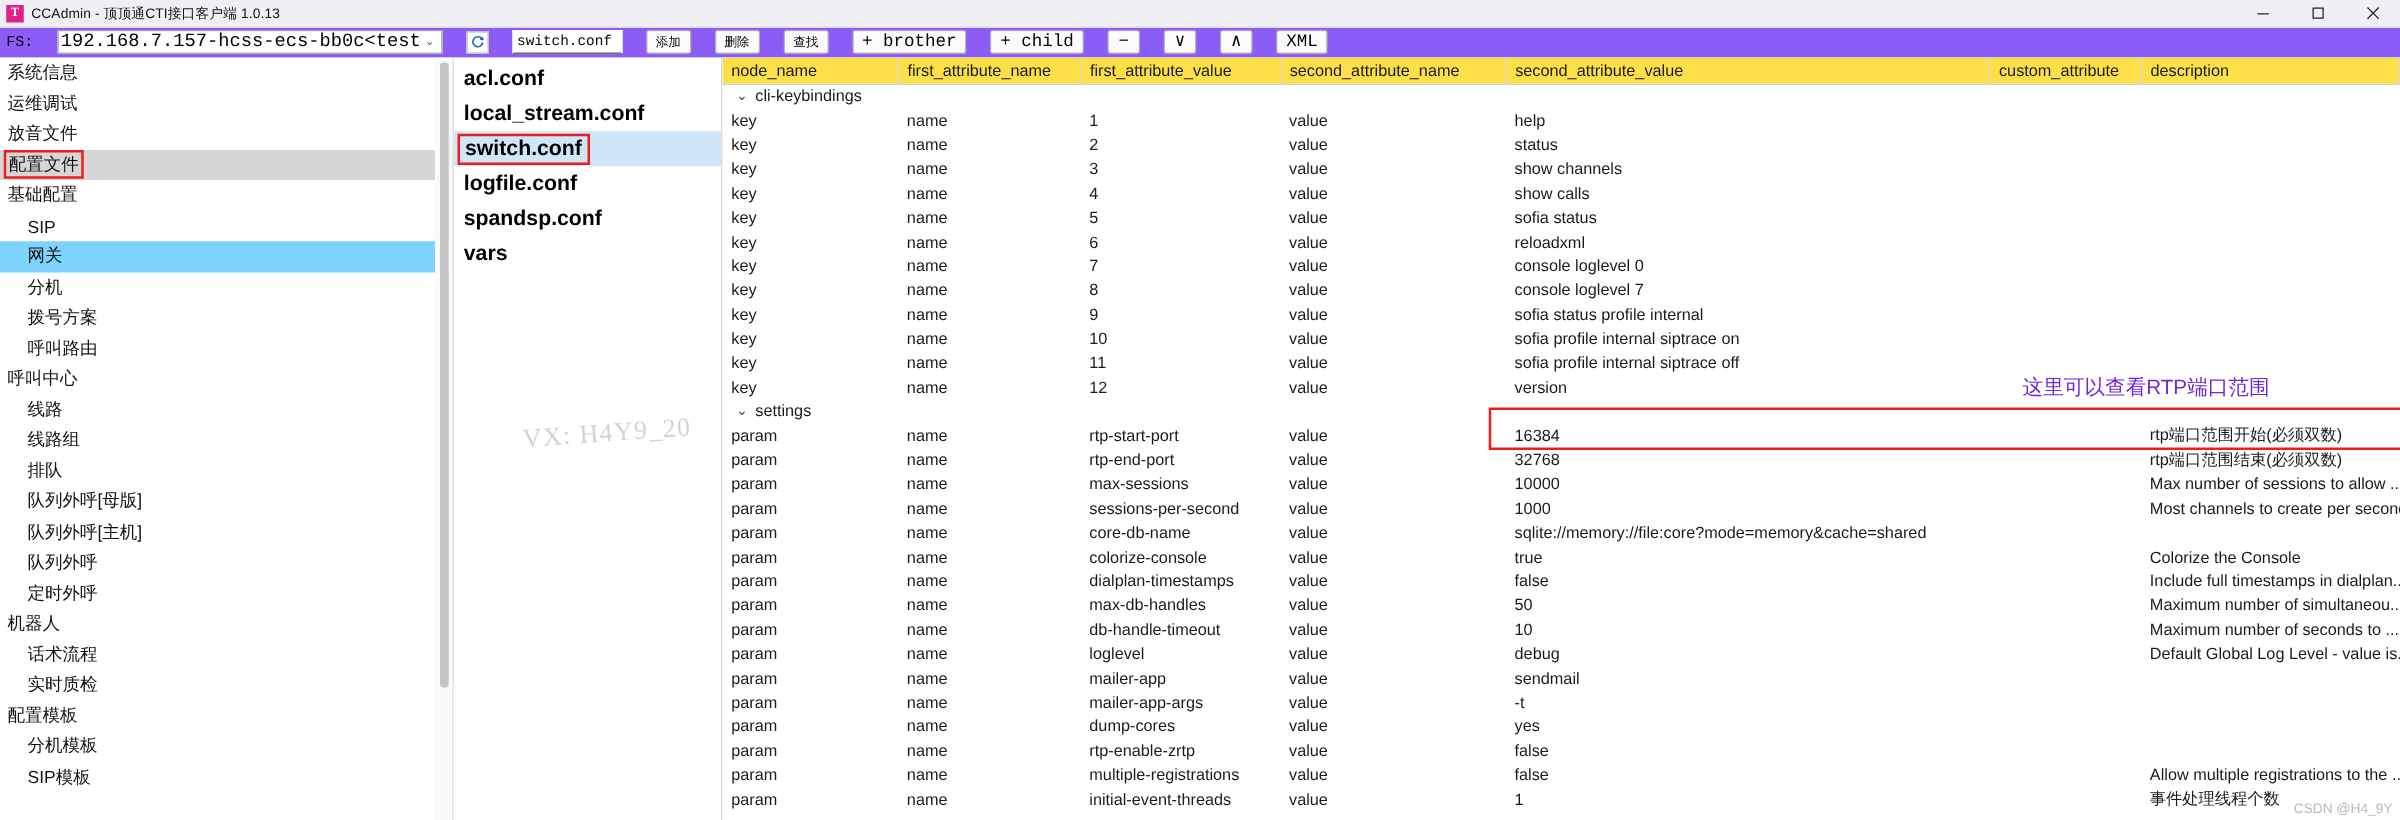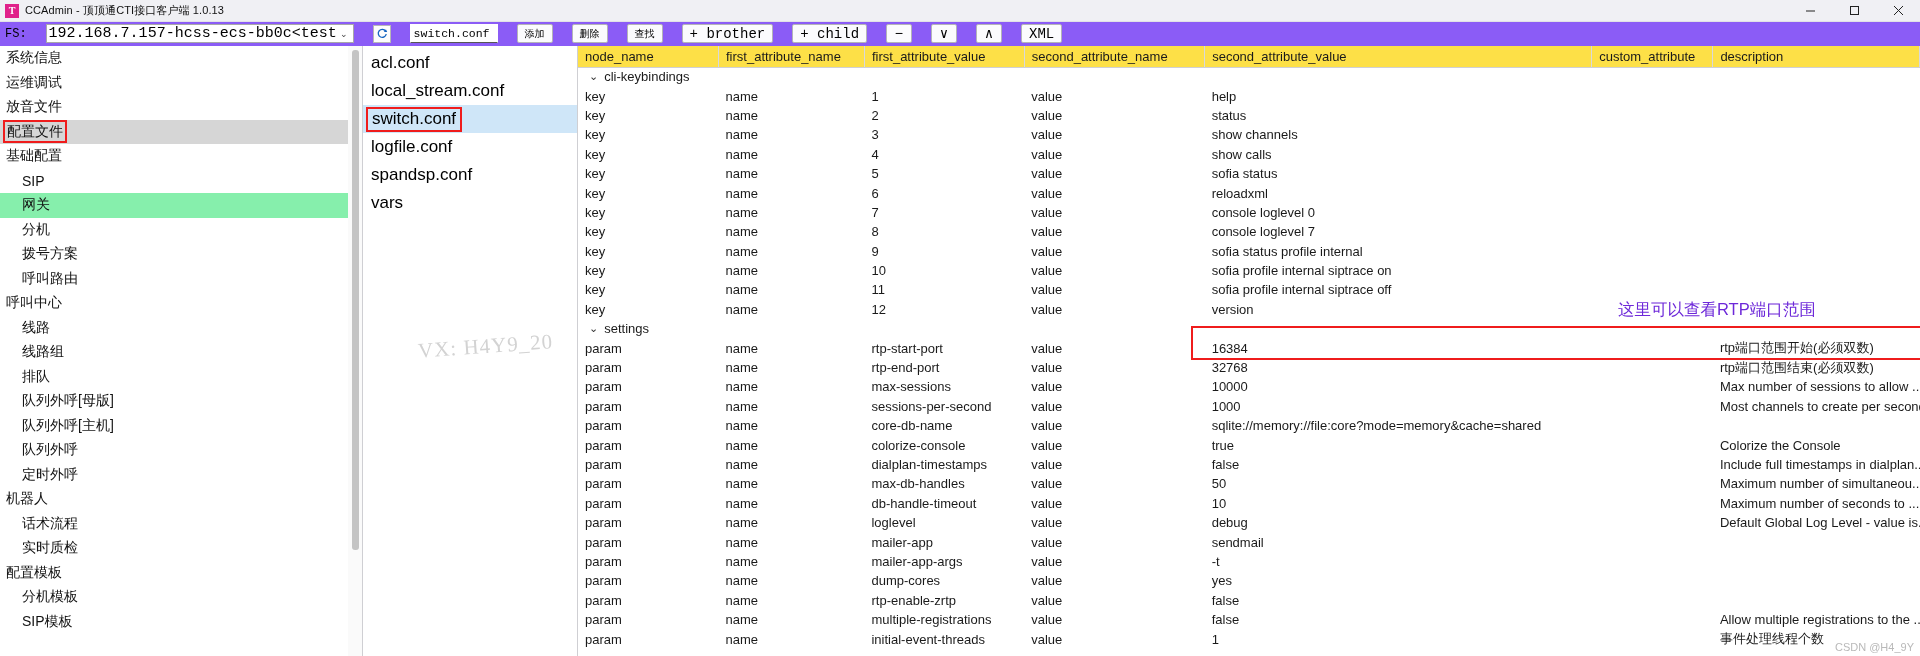--- a/index.html
+++ b/index.html
@@ -72,40 +72,40 @@
   #sidebar {
     width:363px; background:#fff; border-right:1px solid #cfcfd3;
     position:relative; overflow:hidden;
   }
   .tree-item {
     height:24.5px; display:flex; align-items:center; font-size:14px;
     padding-left:6px; white-space:nowrap; color:#111;
   }
   .tree-item.child { padding-left:22px; }
   .tree-item.sel-grey { background:#d6d6d6; }
-  .tree-item.sel-blue { background:#86efac; }
+  .tree-item.sel-blue { background:#7dd3fc; }
   .tree-item .boxed {
     border:2px solid #ef1c1c; padding:0 2px; margin-left:-3px; line-height:19px;
   }
   #sidebar-scrollbar {
     position:absolute; right:3px; top:4px; width:7px; height:500px;
     background:#c4c4c4; border-radius:3px;
   }
   #sidebar-scroll-track {
     position:absolute; right:0px; top:0; width:14px; height:100%; background:#fafafa;
   }
 
   
   #filelist {
     width:215px; background:#fff; border-right:1px solid #cfcfd3; position:relative;
     padding-top:3px;
   }
   .file-item {
     height:28px; display:flex; align-items:center; padding-left:8px;
-    font-size:17px; font-weight:normal; color:#000; white-space:nowrap;
+    font-size:17px; font-weight:bold; color:#000; white-space:nowrap;
   }
   .file-item.selected { background:#cfe6f8; }
   .file-item .redbox {
     border:2.5px solid #ef1c1c; padding:0 4px 1px 4px; margin-left:-5px;
   }
 
   
   #tablewrap { flex:1; position:relative; background:#fff; overflow:hidden; }
   table#grid { border-collapse:collapse; width:100%; table-layout:fixed; }
   #grid thead th {

